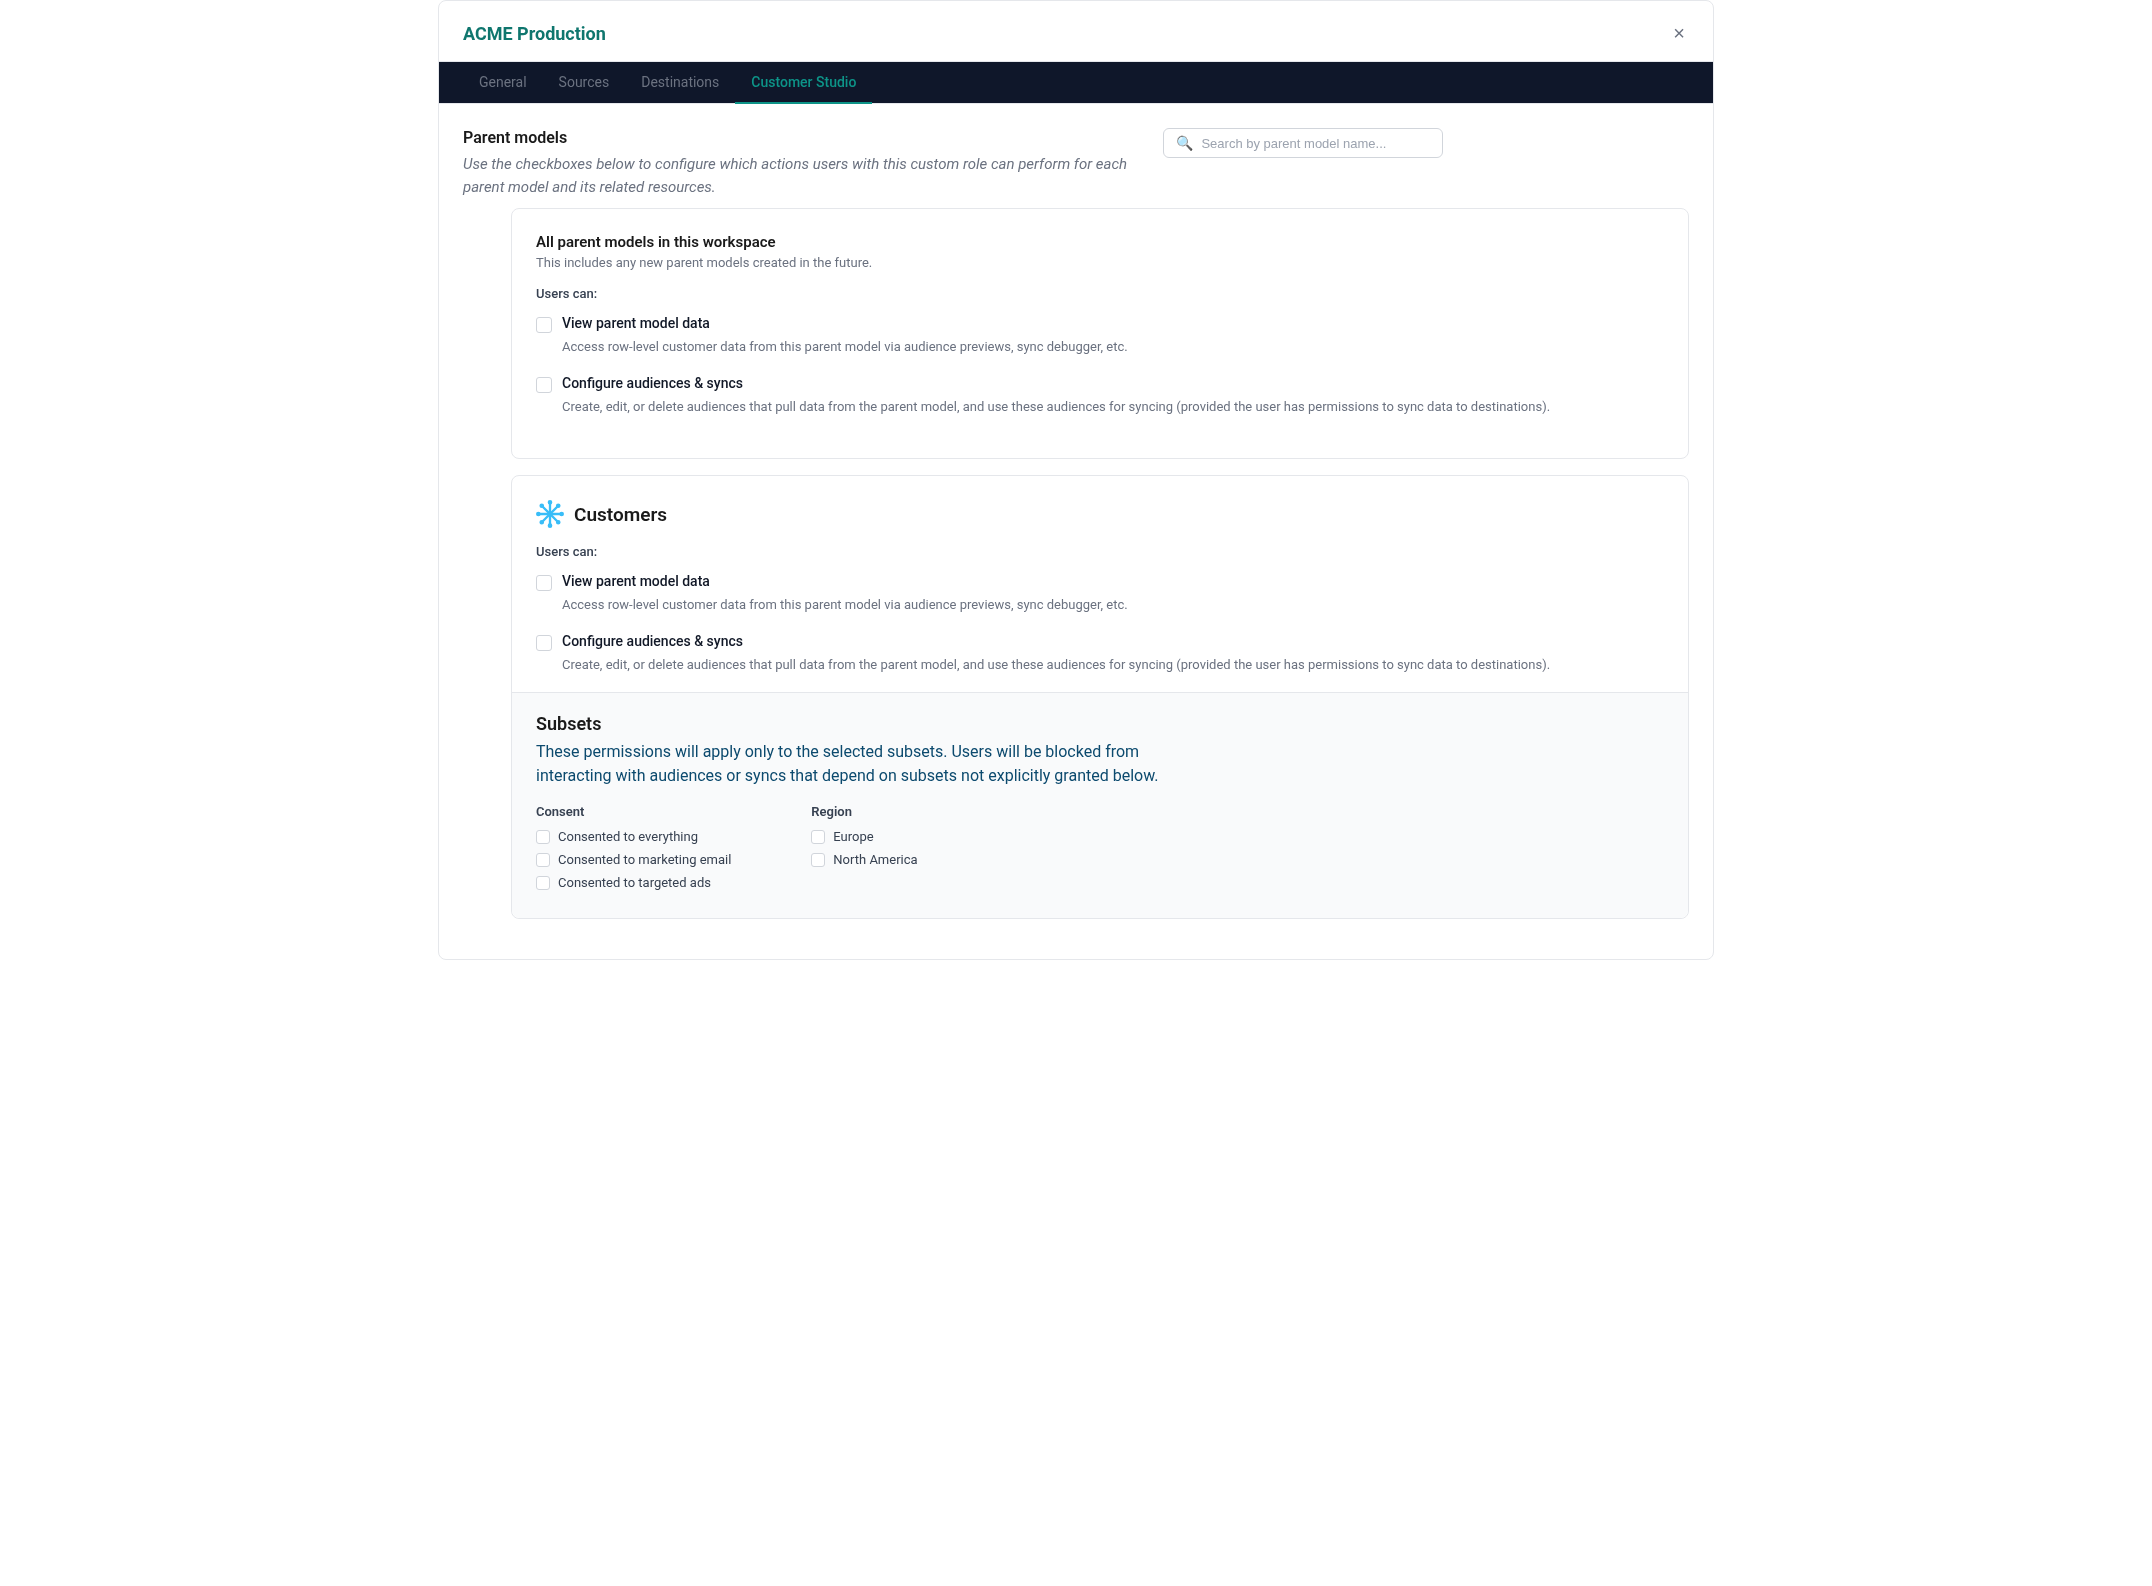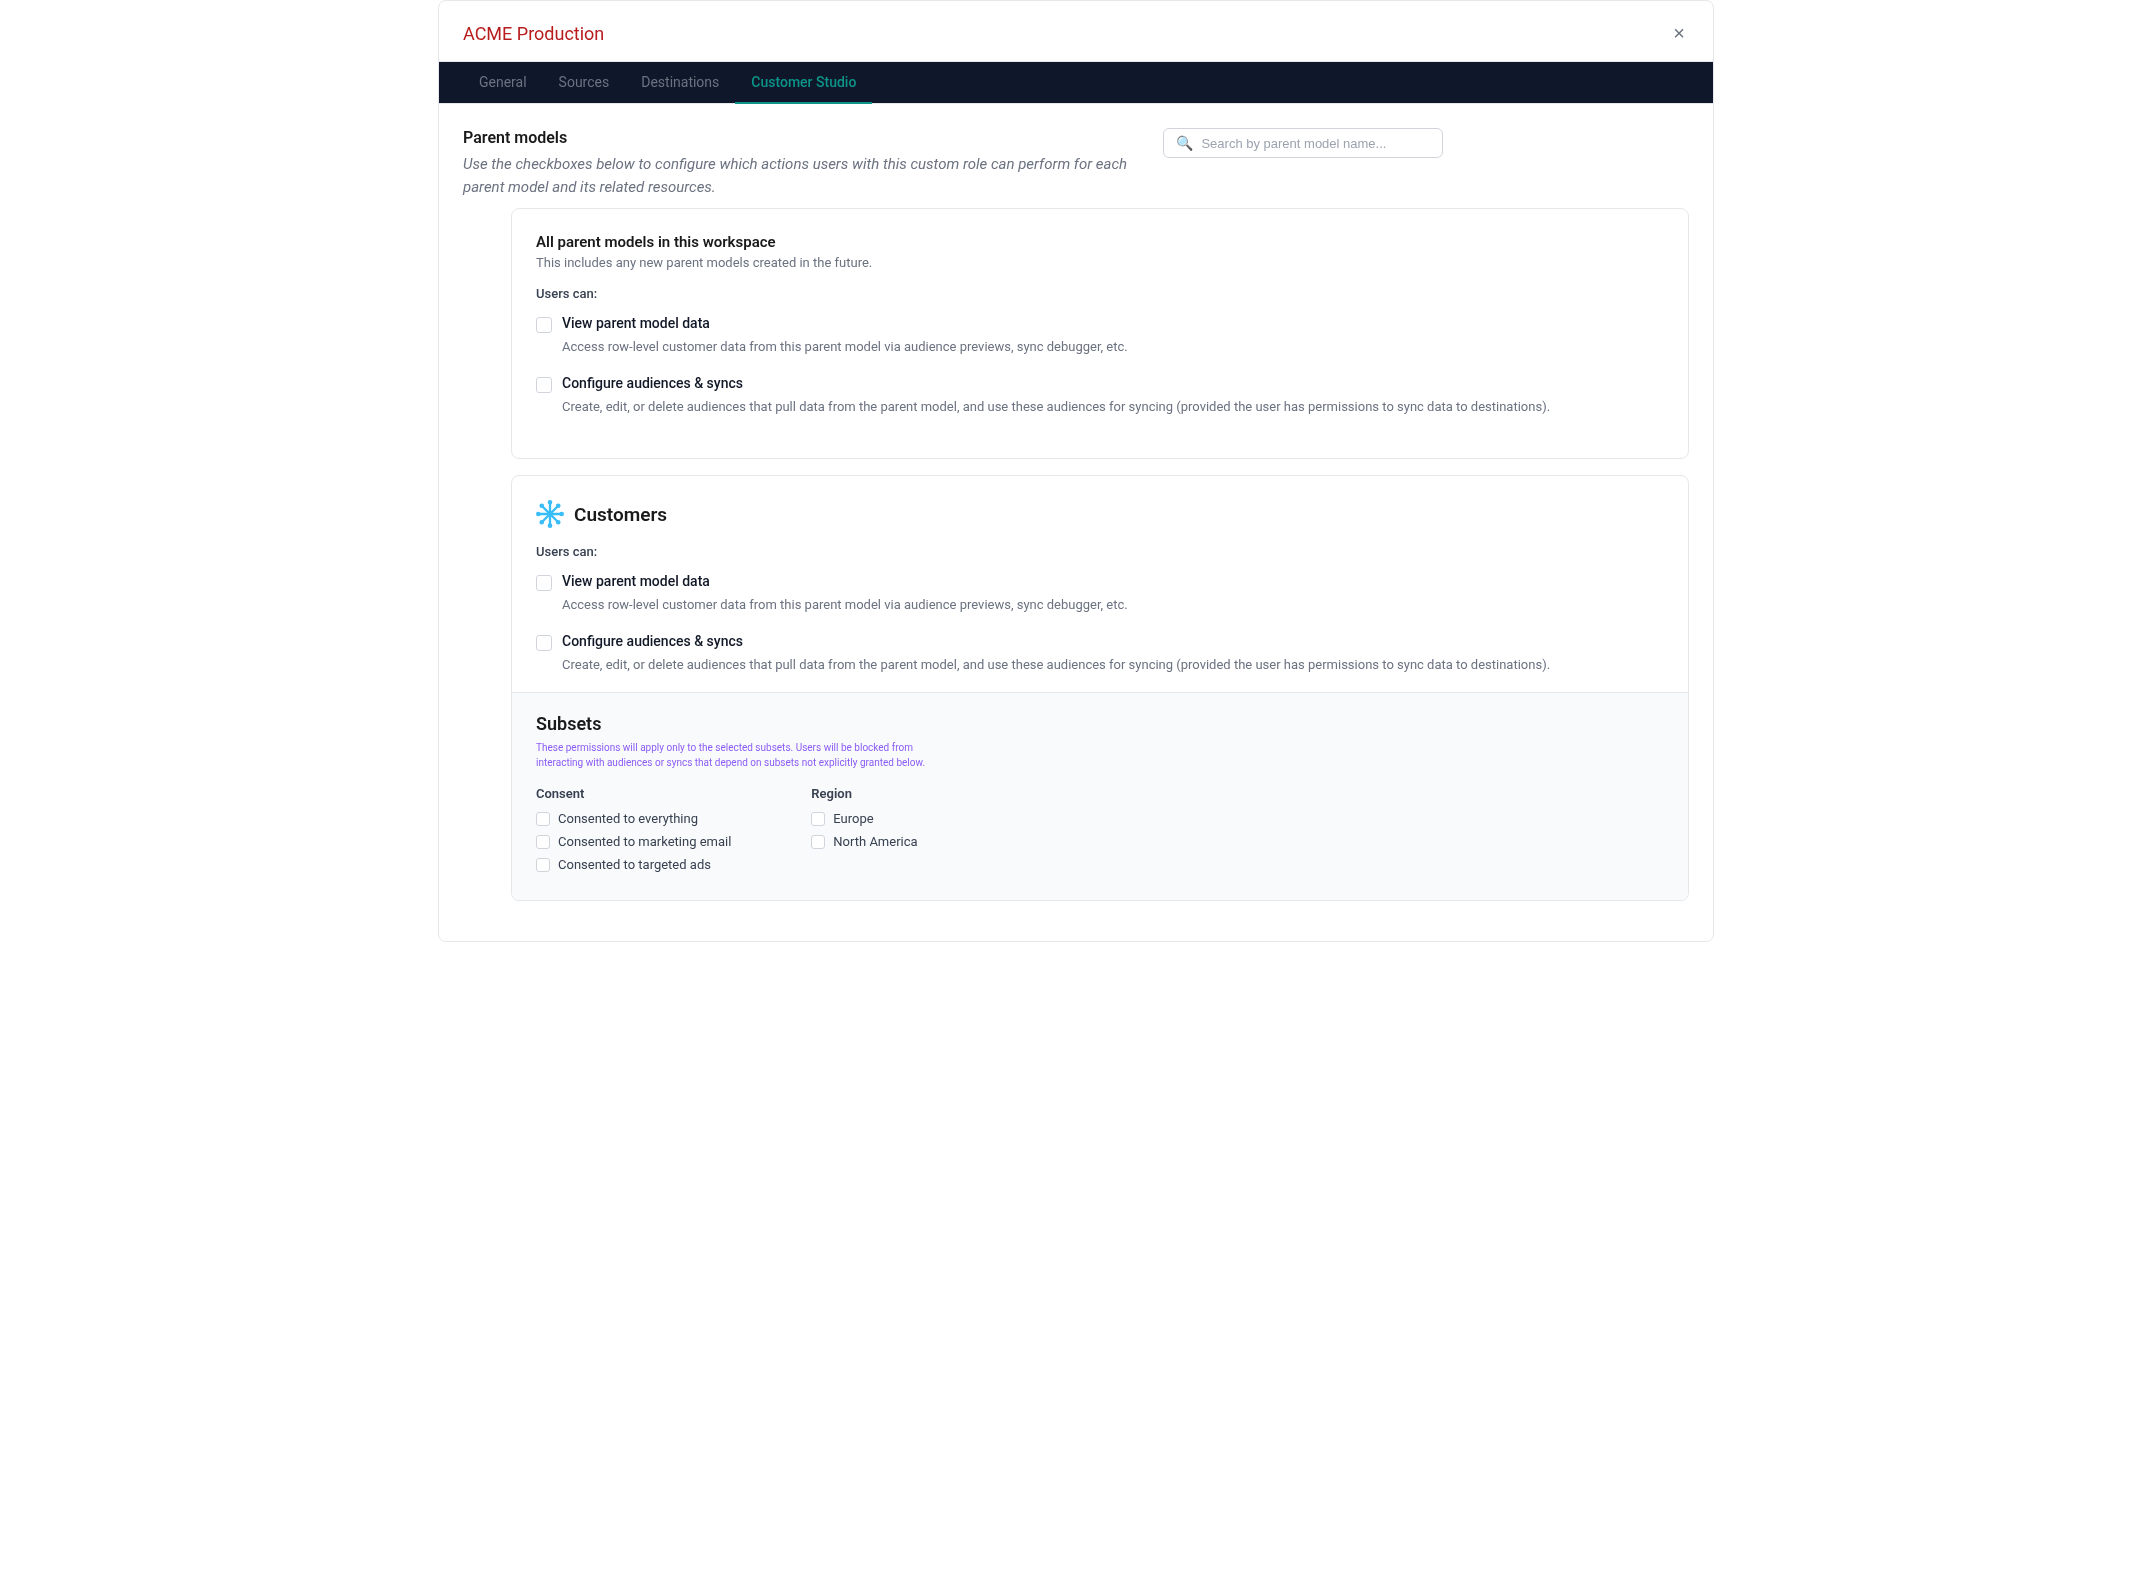--- a/index.html
+++ b/index.html
@@ -19,22 +19,22 @@
     }
     .modal-header {
       display: flex;
       justify-content: space-between;
       align-items: center;
       padding: 18px 24px 0 24px;
       border-bottom: 1px solid #e5e7eb;
     }
     .modal-title {
       font-size: 18px;
-      font-weight: 400;
-      color: #b91c1c;
+      font-weight: 700;
+      color: #0f766e;
       padding-bottom: 14px;
     }
     .close-btn {
       background: none;
       border: none;
       cursor: pointer;
       color: #6b7280;
       font-size: 20px;
       line-height: 1;
       padding: 4px;
@@ -184,22 +184,22 @@
       margin: 16px -24px -24px -24px;
       padding: 20px 24px;
       border-radius: 0 0 8px 8px;
     }
     .subsets-title {
       font-size: 18px;
       font-weight: 600;
       margin-bottom: 6px;
     }
     .subsets-desc {
-      font-size: 10px;
-      color: #8b5cf6;
+      font-size: 16px;
+      color: #0c4a6e;
       line-height: 1.5;
       margin-bottom: 16px;
     }
     .subsets-columns {
       display: flex;
       gap: 80px;
     }
     .subset-col-title {
       font-size: 13px;
       font-weight: 600;

